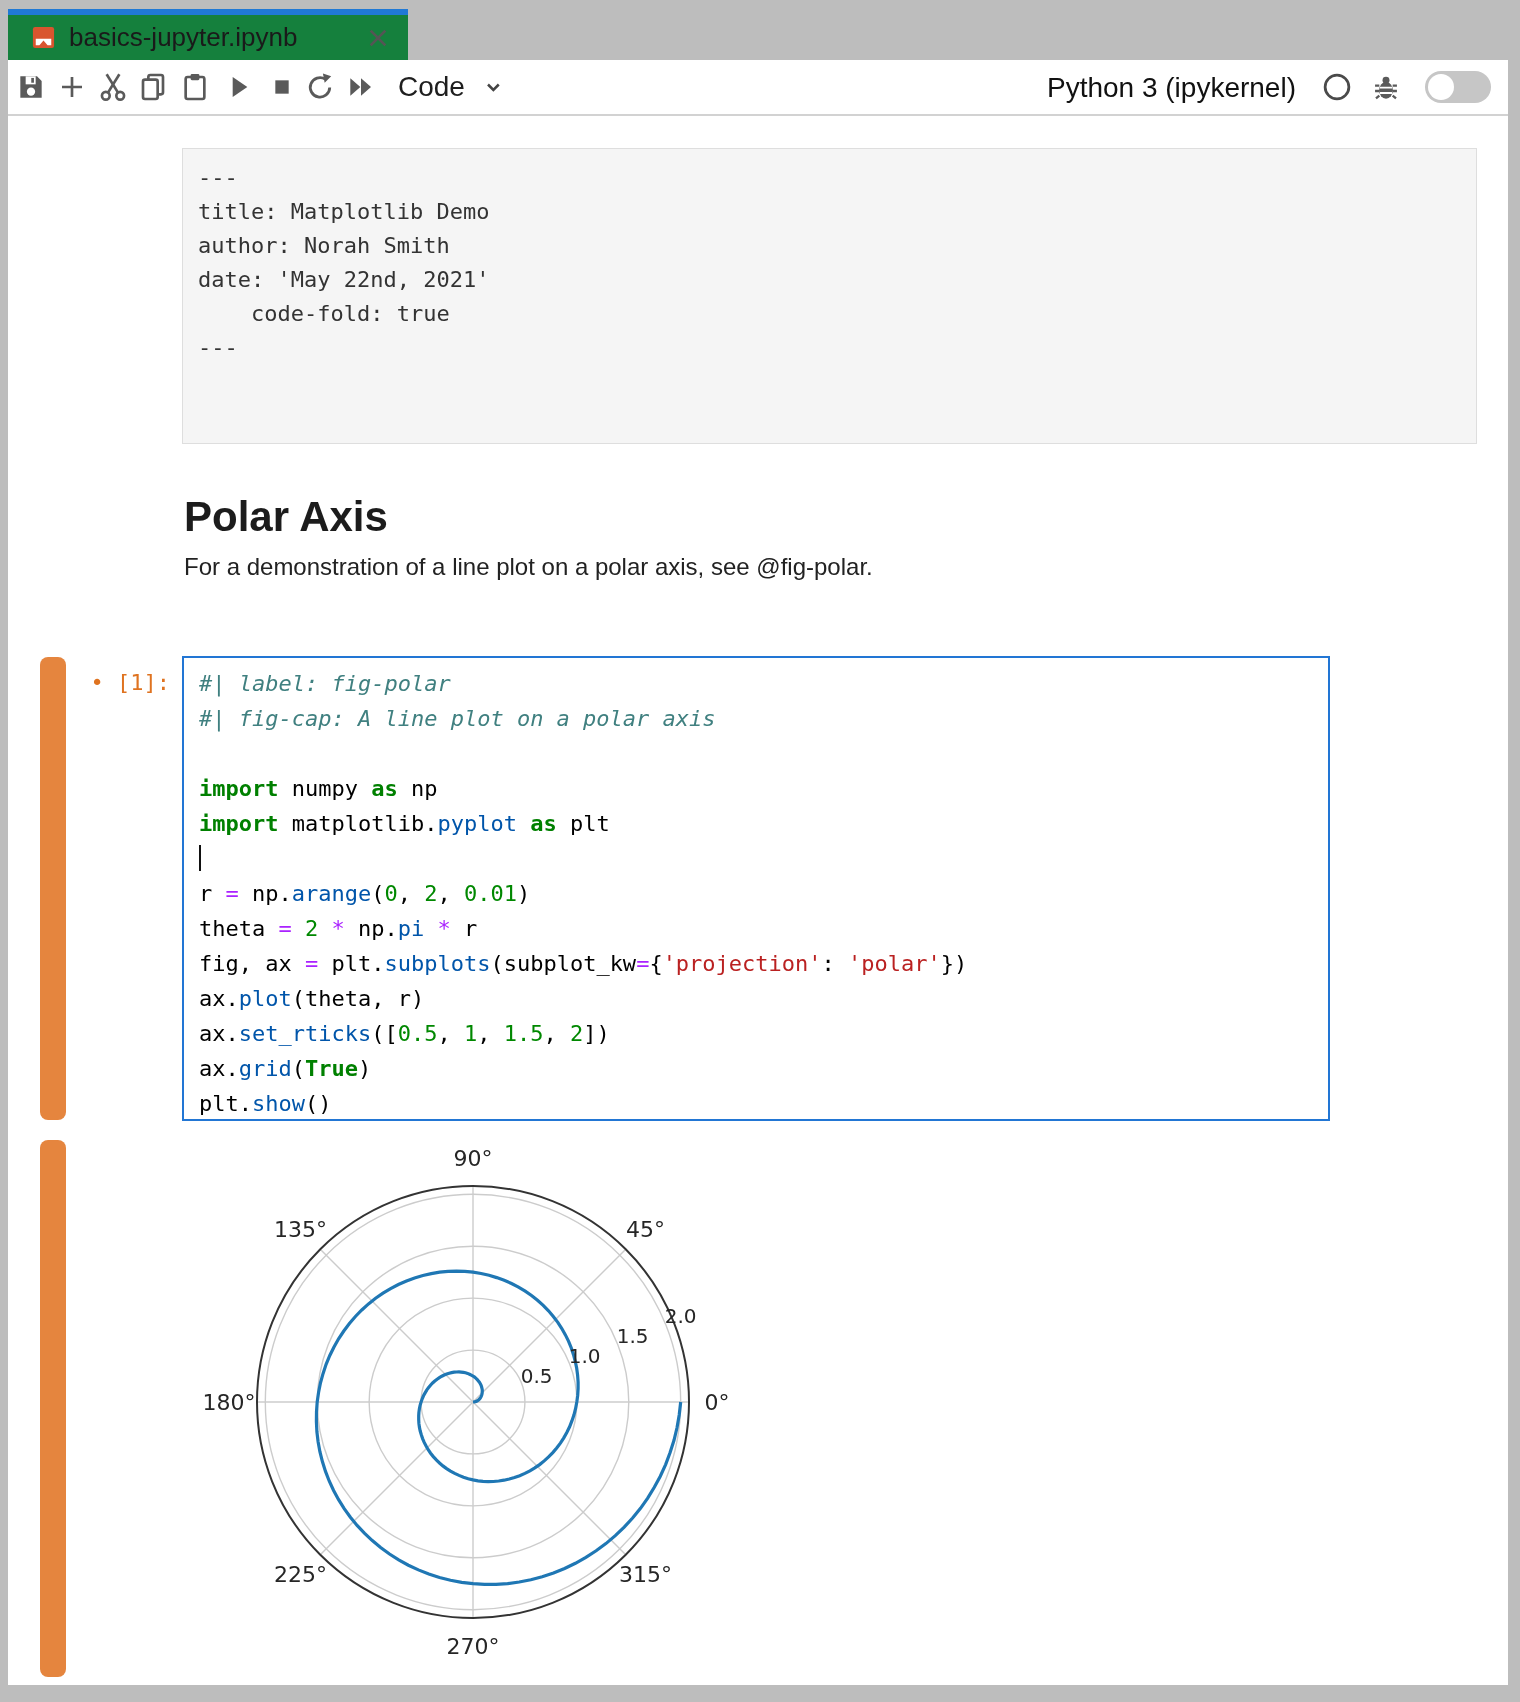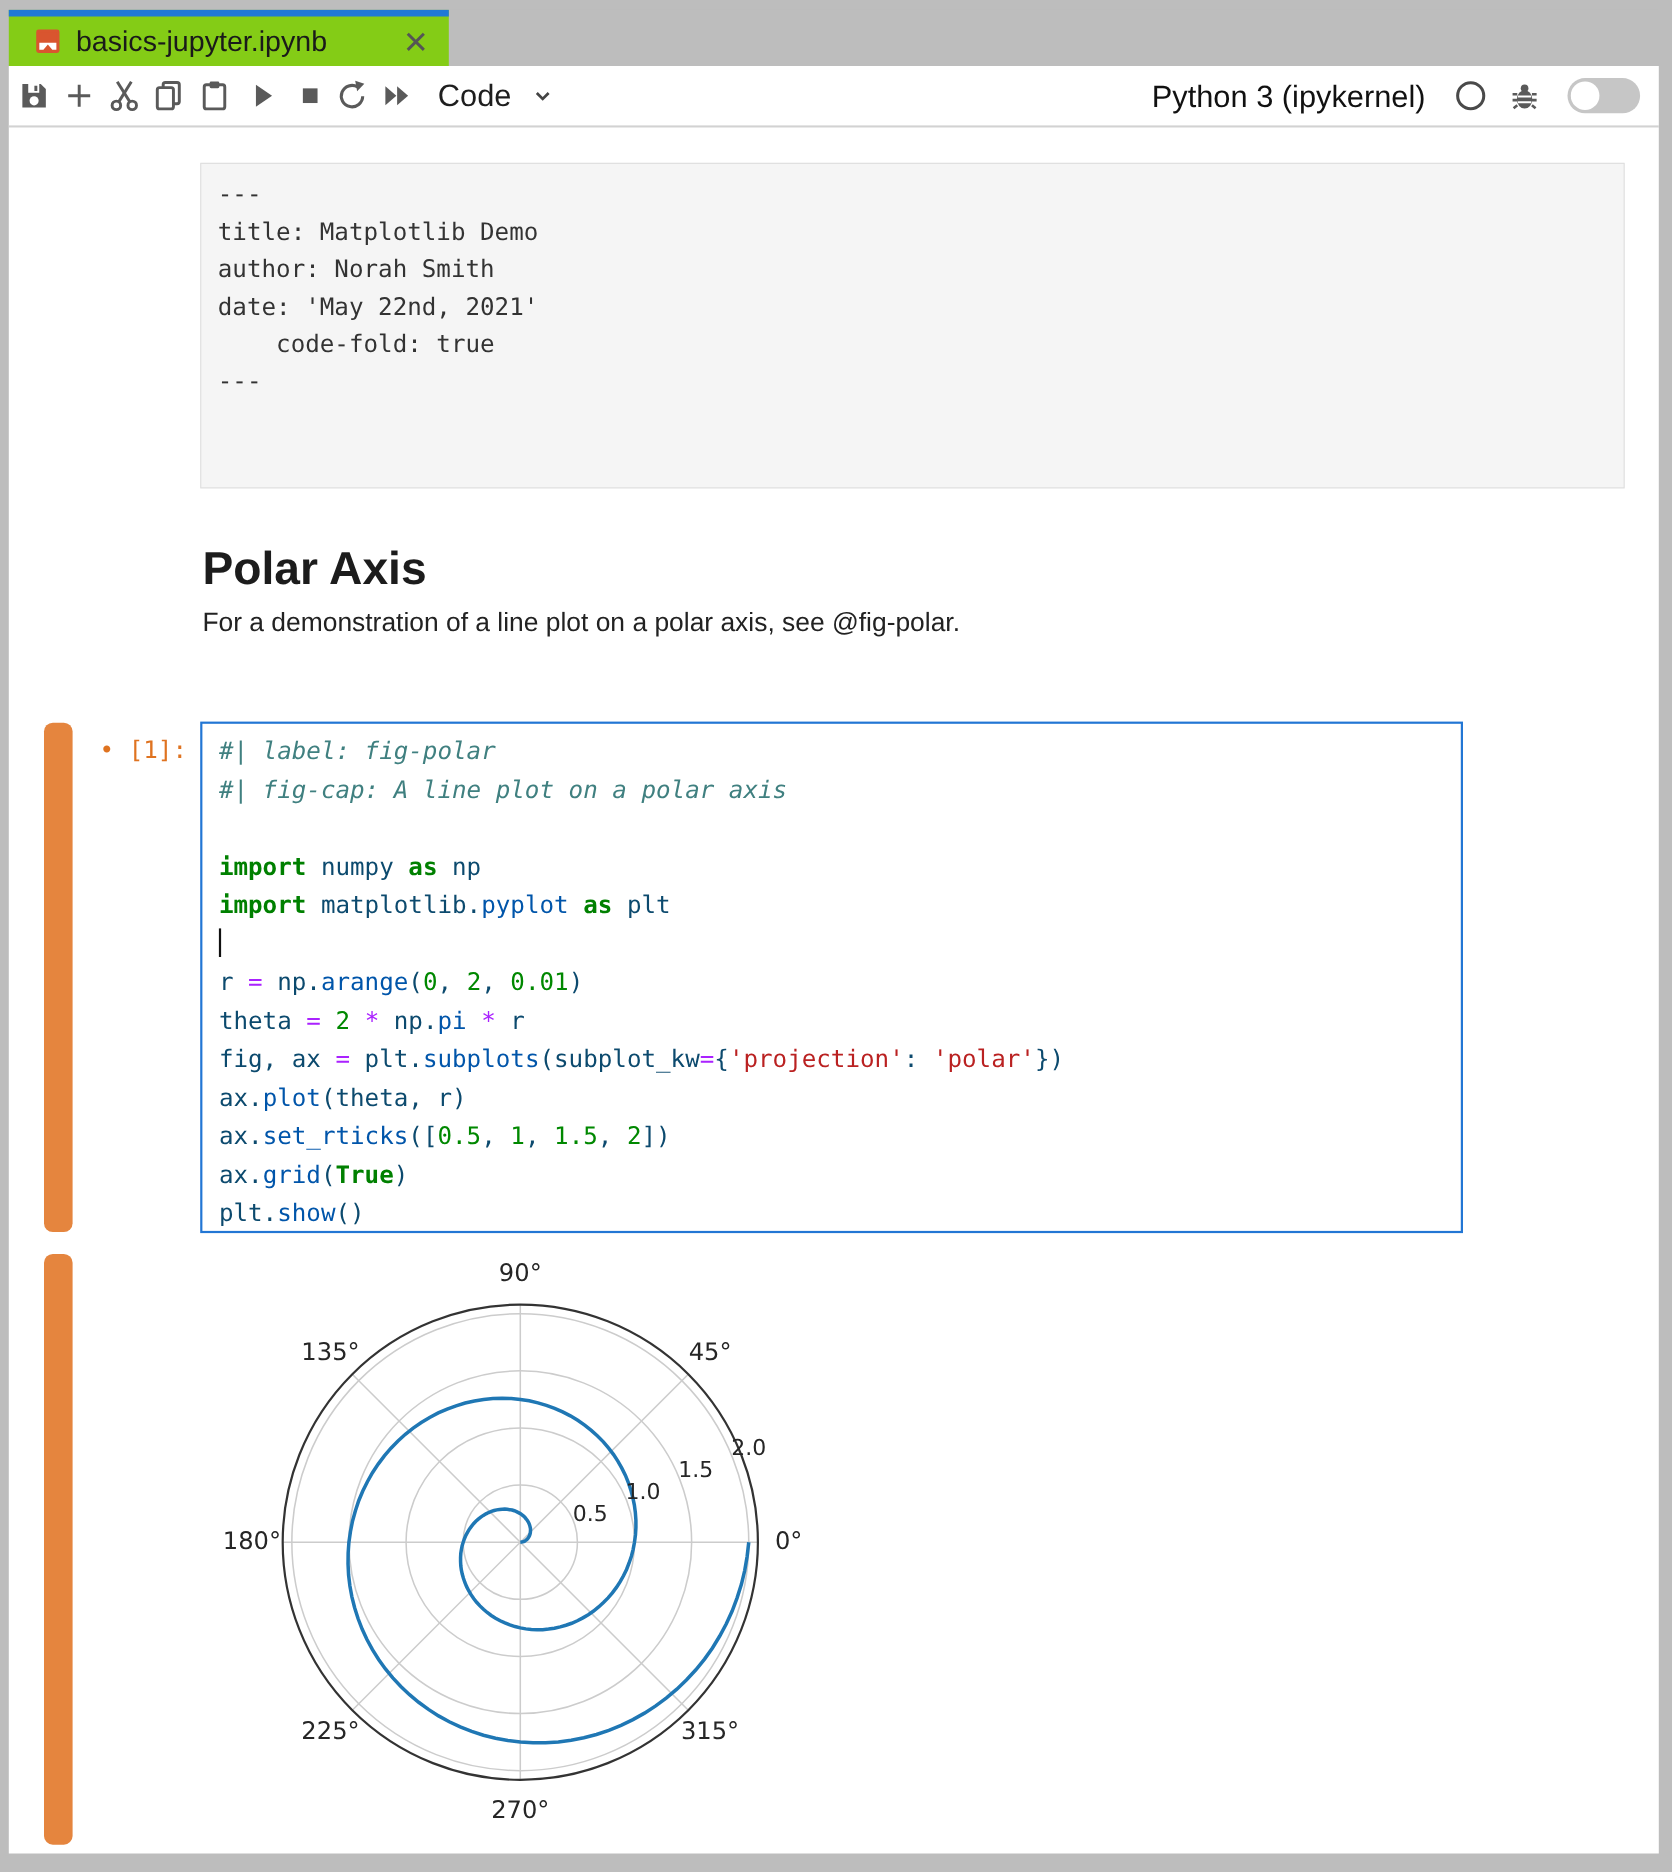--- a/index.html
+++ b/index.html
@@ -6,21 +6,21 @@
   body{
     width:1520px;height:1702px;
     background:#bdbdbd;
     font-family:"Liberation Sans", sans-serif;
     position:relative;overflow:hidden;
   }
   .window{position:absolute;left:8px;top:9px;width:1500px;height:1676px;}
 
   
   .tabbar{position:absolute;left:0;top:0;width:1500px;height:51px;background:#bdbdbd;}
-  .tab{position:absolute;left:0;top:0;width:400px;height:45px;background:#84cc16;
+  .tab{position:absolute;left:0;top:0;width:400px;height:45px;background:#15803d;
        border-top:6px solid #2079d5;display:flex;align-items:center;}
   .tab-icon{margin-left:22px;width:27px;height:27px;flex:0 0 auto;}
   .tab-title{margin-left:12px;font-size:26px;color:#1a1a1a;white-space:nowrap;}
   .tab-close{position:absolute;right:14px;top:7px;width:32px;height:32px;}
 
   
   .toolbar{position:absolute;left:0;top:51px;width:1500px;height:54px;background:#ffffff;
            border-bottom:2px solid #d2d2d2;}
   .tbtn{position:absolute;top:11px;width:32px;height:32px;cursor:pointer;}
   .tbtn svg{width:32px;height:32px;display:block;}
@@ -52,21 +52,21 @@
   .collapser.in{top:541px;height:463px;}
   .collapser.out{top:1024px;height:537px;}
 
   .prompt{position:absolute;left:30px;top:552px;width:132px;text-align:right;
           font-size:22px;line-height:30px;color:#df7320;}
 
   .code-cell{position:absolute;left:174px;top:540px;width:1148px;height:465px;
              background:#ffffff;border:2px solid #2276d4;box-sizing:border-box;
              padding:8px 0 0 15px;cursor:text;}
   .code-line{font-size:22px;line-height:35px;white-space:pre;min-height:35px;}
-  .tok-tx{color:#0c4a6e;text-align:right;}
+  .tok-tx{color:#000000;text-align:right;}
   .tok-cm{color:#408080;font-style:italic;}
   .tok-kw{color:#008000;font-weight:bold;}
   .tok-op{color:#aa22ff;}
   .tok-nm{color:#008800;}
   .tok-st{color:#ba2121;}
   .tok-pr{color:#0055aa;}
   .cursor{display:inline-block;width:0;height:26px;border-left:2.5px solid #111;
           vertical-align:middle;margin-top:-4px;}
 
   .output-area{position:absolute;left:195px;top:1027px;width:580px;height:540px;}

